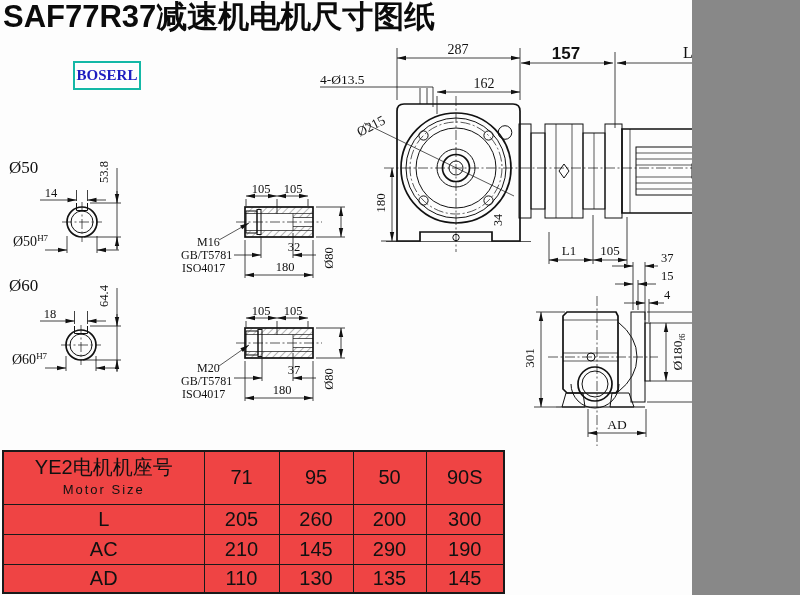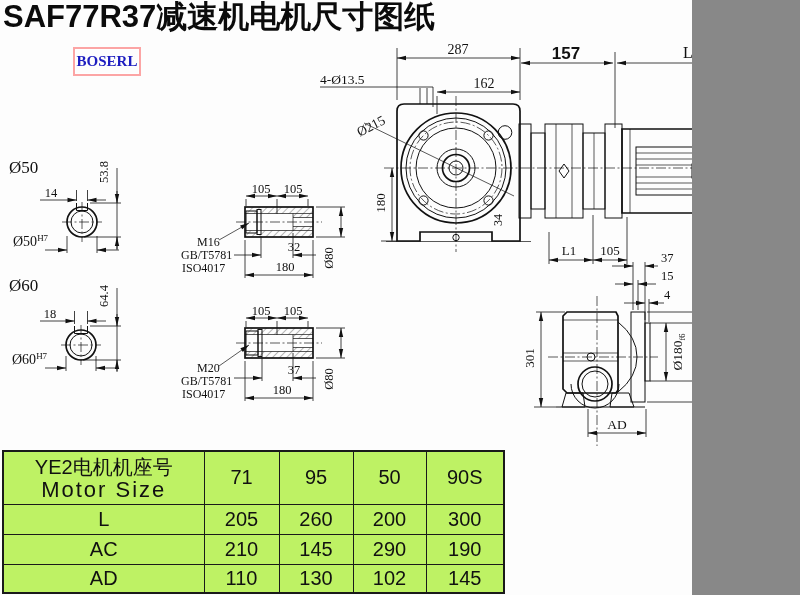--- a/index.html
+++ b/index.html
@@ -1,36 +1,36 @@
 <!DOCTYPE html>
 <html><head>
 <meta charset="utf-8">
 <style>
   html,body{margin:0;padding:0;background:#888;}
   #canvas{position:relative;width:692px;height:595px;background:#fdfdfd;overflow:hidden;
           font-family:"Liberation Sans",sans-serif;}
   #title{position:absolute;left:3px;top:-4px;font-size:31px;font-weight:bold;color:#0b0b0b;
          letter-spacing:0px;white-space:nowrap;}
-  #logo{position:absolute;left:73px;top:47px;width:64px;height:25px;border:2px solid #fca5a5;
+  #logo{position:absolute;left:73px;top:61px;width:64px;height:25px;border:2px solid #14b8a6;
         box-shadow:inset 0 0 0 1px #fff;display:flex;align-items:center;justify-content:center;
         font-family:"Liberation Serif",serif;font-weight:bold;font-size:15px;color:#1d1dc0;}
   svg{position:absolute;left:0;top:0;}
   svg line,svg path,svg rect,svg circle{stroke-linecap:butt;}
   .o1{stroke:#111;stroke-width:1.7;fill:none}
   .o2{stroke:#111;stroke-width:1;fill:none}
   .o3{stroke:#111;stroke-width:.7;fill:none}
   .d{stroke:#111;stroke-width:.8;fill:none}
   .cl{stroke:#111;stroke-width:.7;fill:none;stroke-dasharray:10 2.5 2 2.5}
   .dim{font-family:"Liberation Serif",serif;fill:#111}
   .dimb{font-family:"Liberation Sans",sans-serif;font-weight:bold;fill:#111}
   .tbl{position:absolute;left:2px;top:450px;width:501px;height:142px;border-collapse:collapse;
-       table-layout:fixed;border:2px solid #1a1a1a;background:#bef264;}
+       table-layout:fixed;border:2px solid #1a1a1a;background:#ef4444;}
   .tbl td{border:1.6px solid #1a1a1a;text-align:center;vertical-align:middle;color:#111;padding:0;}
   .hdr-cn{font-size:20px;line-height:24px;}
-  .hdr-en{font-size:22px;letter-spacing:2px;line-height:22px;}
+  .hdr-en{font-size:13px;letter-spacing:2px;line-height:22px;}
   .val{font-size:20px;}
 </style>
 </head>
 <body>
 
 <div id="canvas">
 
   <div id="title">SAF77R37减速机电机尺寸图纸</div>
   <div id="logo">BOSERL</div>
 
@@ -355,19 +355,19 @@
       <td class="val">AC</td>
       <td class="val">210</td>
       <td class="val">145</td>
       <td class="val">290</td>
       <td class="val">190</td>
     </tr>
     <tr style="height:29px">
       <td class="val">AD</td>
       <td class="val">110</td>
       <td class="val">130</td>
-      <td class="val">102</td>
+      <td class="val">135</td>
       <td class="val">145</td>
     </tr>
   </tbody>
     </table>
 
 </div>
 
 </body></html>

